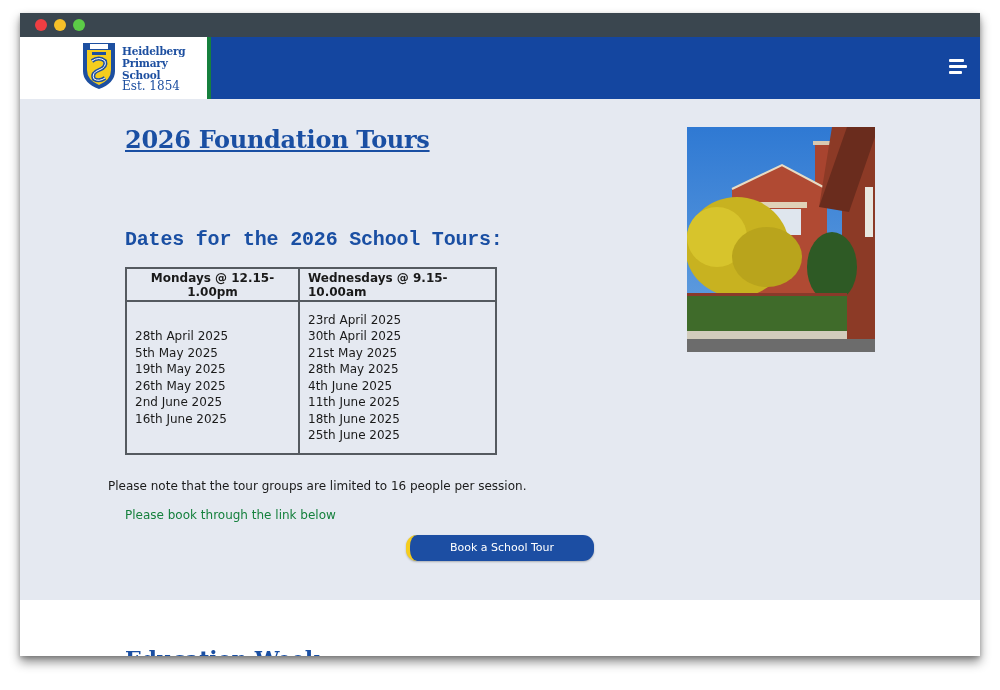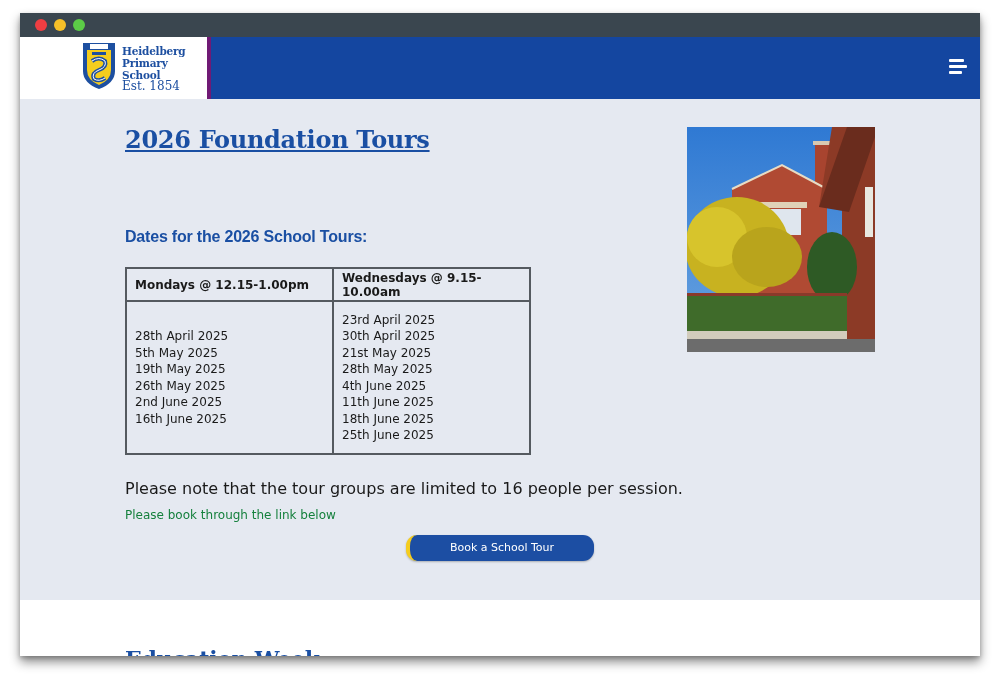--- a/index.html
+++ b/index.html
@@ -16,21 +16,21 @@
       height: 24px; background: #3a464f; position: relative;
     }
     .dot { position: absolute; top: 6px; width: 12px; height: 12px; border-radius: 50%; }
     .dot.red { left: 15px; background: #ef3e42; }
     .dot.yellow { left: 34px; background: #f7c028; }
     .dot.green { left: 53px; background: #5ccc47; }
 
     .site-header { height: 62px; display: flex; position: relative; }
     .logo-area {
       width: 191px; height: 62px; background: #ffffff;
-      border-right: 4px solid #701a75; position: relative;
+      border-right: 4px solid #15803d; position: relative;
     }
     .crest { position: absolute; left: 61px; top: 4px; width: 36px; height: 50px; }
     .logo-text {
       position: absolute; left: 102px; top: 8px;
       font-family: "DejaVu Serif", serif; color: #1d4fa0;
     }
     .logo-line1, .logo-line2 { font-size: 10.5px; line-height: 12px; font-weight: bold; letter-spacing: -0.2px; }
     .logo-est { font-size: 12px; line-height: 10px; }
     .nav-bar { flex: 1; height: 62px; background: #1446a0; position: relative; }
     .hamburger { position: absolute; right: 13px; top: 21px; width: 20px; height: 18px; cursor: pointer; }
@@ -44,35 +44,35 @@
       position: absolute; left: 105px; top: 26px;
       font-family: "DejaVu Serif", serif; font-weight: bold;
       color: #1a4fa3; font-size: 24px; letter-spacing: -0.3px; text-decoration: underline;
     }
     .intro {
       position: absolute; left: 105px; top: 75px; width: 510px;
       font-size: 12px; line-height: 17px; color: #1a1a1a;
     }
     .h2 {
       position: absolute; left: 105px; top: 129px;
-      font-family: Liberation Sans, sans-serif; font-weight: bold;
-      color: #1a4fa3; font-size: 16px; letter-spacing: -0.2px;
+      font-family: Liberation Mono, monospace; font-weight: bold;
+      color: #1a4fa3; font-size: 20px; letter-spacing: -0.2px;
     }
     table.tours {
       position: absolute; left: 105px; top: 168px;
       border-collapse: collapse; font-size: 12px; color: #1a1a1a;
     }
     table.tours th, table.tours td { border: 2px solid #555a60; vertical-align: middle; text-align: left; }
     table.tours th { height: 33px; padding: 0 8px; font-weight: bold; font-size: 12px; }
-    table.tours th.c1 { width: 207px; }
+    table.tours th.c1 { width: 173px; text-align: center; }
     table.tours th.c2 { width: 197px; margin-left: 32px; }
     table.tours td { height: 153px; padding: 0 8px; line-height: 16.5px; }
     .date { display: block; white-space: nowrap; }
 
-    .note1 { position: absolute; left: 105px; top: 380px; font-size: 16px; color: #1a1a1a; }
+    .note1 { position: absolute; left: 88px; top: 380px; font-size: 12px; color: #1a1a1a; }
     .note2 { position: absolute; left: 105px; top: 409px; font-size: 12px; color: #15803d; }
     .book-btn {
       position: absolute; left: 386px; top: 436px; width: 188px; height: 26px;
       background: #1c4ea3; border-left: 4px solid #f5cd1e; border-radius: 11px;
       color: #ffffff; font-size: 11px; text-align: center; line-height: 26px; cursor: pointer;
       box-shadow: 0 1px 2px rgba(0,0,0,0.25);
     }
 
     .photo {
       position: absolute; left: 667px; top: 28px; width: 188px; height: 225px;

